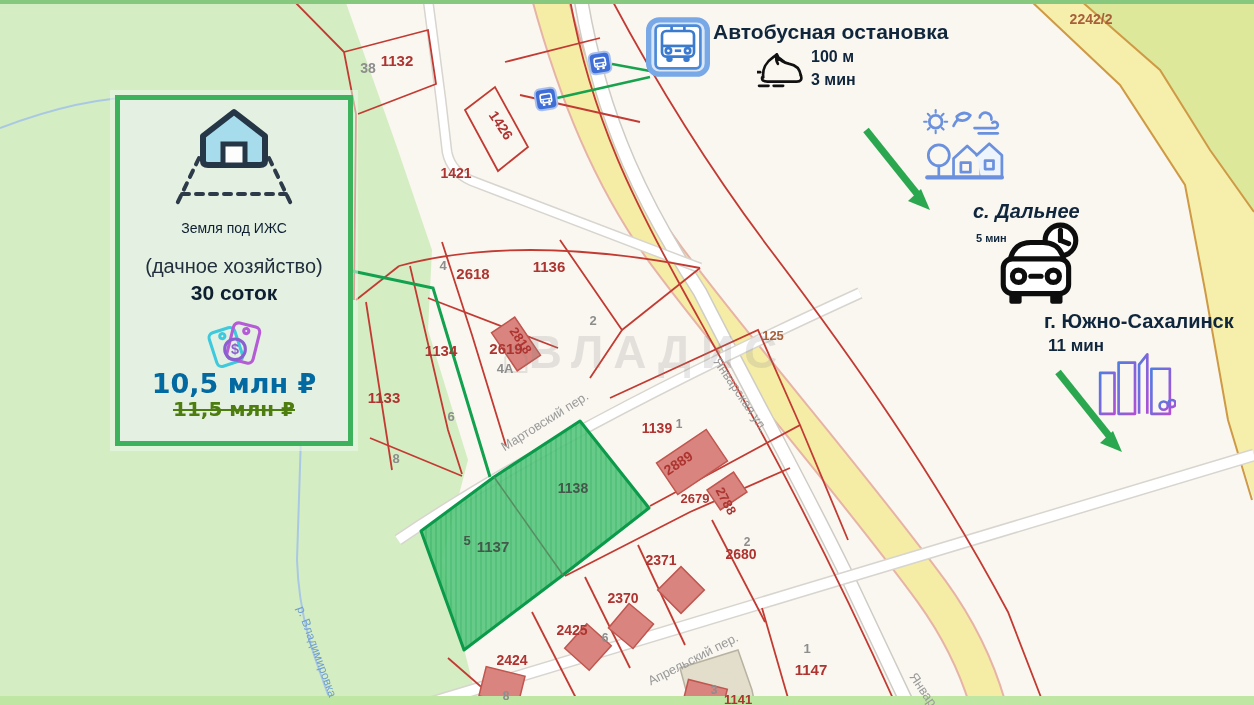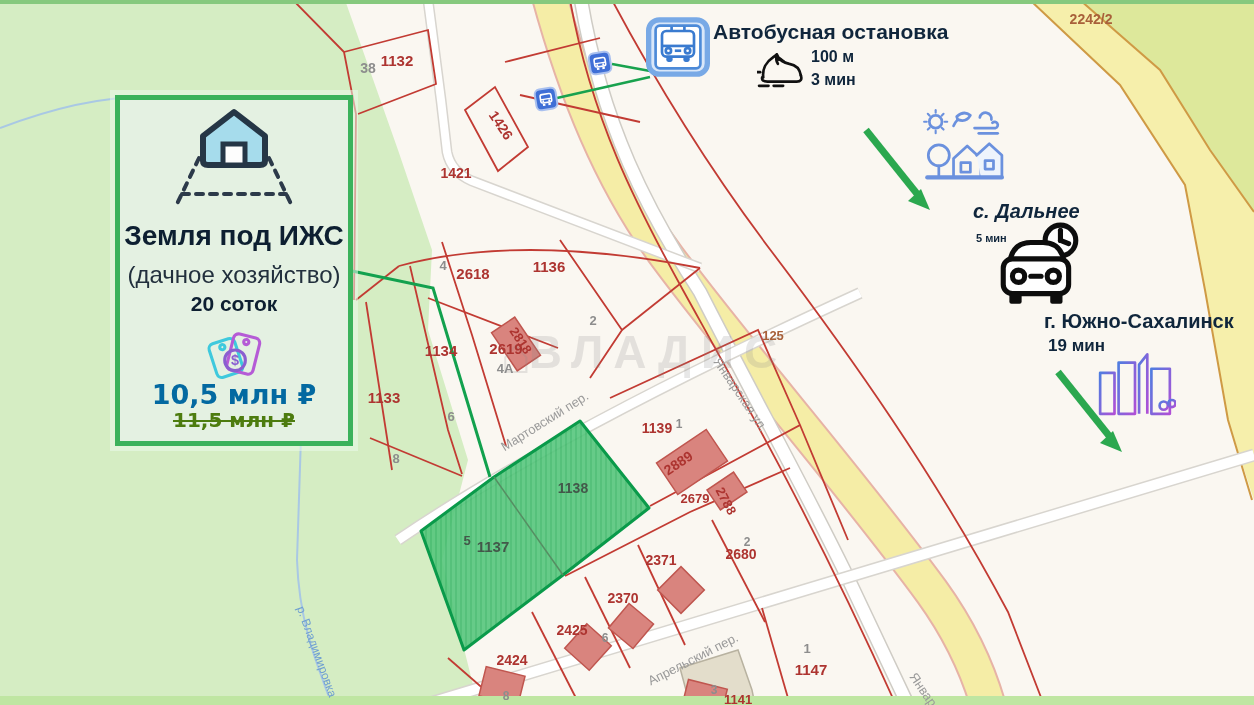--- a/index.html
+++ b/index.html
@@ -20,22 +20,22 @@
   
   .anno{position:absolute;white-space:nowrap;color:#10263c;}
   .anno.b{font-weight:bold;}
   .icon-abs{position:absolute;}
 
   
   .infobox{position:absolute;left:115px;top:95px;width:238px;height:351px;
            background:#e4f1e2;border:5px solid #3bb25b;box-sizing:border-box;
            box-shadow:0 0 0 5px rgba(235,250,235,.55);
            display:flex;flex-direction:column;align-items:center;text-align:center;}
-  .infobox .card-title{font-size:28px;font-weight:bold;color:#0d1f31;margin-top:4px;}
-  .infobox .card-subtitle{font-size:24px;color:#22303d;margin-top:9px;}
+  .infobox .card-title{font-size:14px;font-weight:normal;color:#0d1f31;margin-top:4px;}
+  .infobox .card-subtitle{font-size:20px;color:#22303d;margin-top:19px;}
   .infobox .card-area{font-size:21px;font-weight:bold;color:#0d1f31;margin-top:3px;}
   .price{font-family:"DejaVu Sans", sans-serif;}
   .infobox .price-new{font-size:27px;font-weight:bold;color:#0369a1;line-height:1.05;}
   .infobox .price-old{font-size:20px;font-weight:bold;color:#4d7c0f;text-decoration:line-through;line-height:1.1;text-align:center;}
 </style>
 </head>
 <body>
 
 <div class="stage">
 
@@ -272,21 +272,21 @@
       <rect x="7" y="40" width="64" height="34" rx="9"></rect>
     </g>
     <circle cx="22" cy="57" r="6" fill="none" stroke="#0d0d0d" stroke-width="5"></circle>
     <circle cx="56" cy="57" r="6" fill="none" stroke="#0d0d0d" stroke-width="5"></circle>
     <line x1="34" y1="57" x2="44" y2="57" stroke="#0d0d0d" stroke-width="5" stroke-linecap="round"></line>
     <rect x="13" y="74" width="12" height="10" rx="2" fill="#0d0d0d"></rect>
     <rect x="53" y="74" width="12" height="10" rx="2" fill="#0d0d0d"></rect>
   </svg>
 
   <div class="anno b" style="left:1044px;top:310px;font-size:20px;">г. Южно-Сахалинск</div>
-  <div class="anno b" style="left:1048px;top:336px;font-size:17px;">19 мин</div>
+  <div class="anno b" style="left:1048px;top:336px;font-size:17px;">11 мин</div>
 
   <svg class="icon-abs" style="left:1094px;top:342px;" width="82" height="76" viewBox="0 0 80 74">
     <g fill="none" stroke="url(#cg2)" stroke-width="2.6" stroke-linejoin="round">
       <defs>
         <linearGradient id="cg2" x1="0" y1="0" x2="1" y2="1">
           <stop offset="0" stop-color="#4f7de0"></stop>
             <stop offset="1" stop-color="#b04fd6"></stop>
         </linearGradient>
       </defs>
       <rect x="6" y="30" width="14" height="40"></rect>
@@ -329,21 +329,21 @@
       <g fill="none" stroke="#2c3a4a" stroke-width="4" stroke-dasharray="7,7" stroke-linecap="round">
         <line x1="40" y1="54" x2="17" y2="102"></line>
         <line x1="110" y1="54" x2="133" y2="102"></line>
         <line x1="23" y1="90" x2="127" y2="90"></line>
       </g>
       <path d="M44,57 V32 L75,8 L106,32 V57 Q106,61 101,61 H49 Q44,61 44,57 Z" fill="#a6dcec" stroke="#253646" stroke-width="6" stroke-linejoin="round"></path>
       <rect x="64" y="40" width="22" height="21" fill="#fdfdfd" stroke="#253646" stroke-width="5"></rect>
     </svg>
     <div class="card-title">Земля под ИЖС</div>
     <div class="card-subtitle">(дачное хозяйство)</div>
-    <div class="card-area">20 соток</div>
+    <div class="card-area">30 соток</div>
     <svg width="66" height="58" viewBox="0 0 64 56" style="margin-top:7px;">
       <g fill="none" stroke-width="3" stroke-linejoin="round">
         <g transform="rotate(-18 26 30)">
           <rect x="10" y="16" width="26" height="34" rx="5" stroke="#3ec9dd"></rect>
           <circle cx="23" cy="22" r="2.5" stroke="#3ec9dd"></circle>
         </g>
         <g transform="rotate(14 41 30)">
           <rect x="28" y="12" width="26" height="36" rx="5" stroke="#b55bd6"></rect>
           <circle cx="41" cy="18" r="2.5" stroke="#b55bd6"></circle>
         </g>

